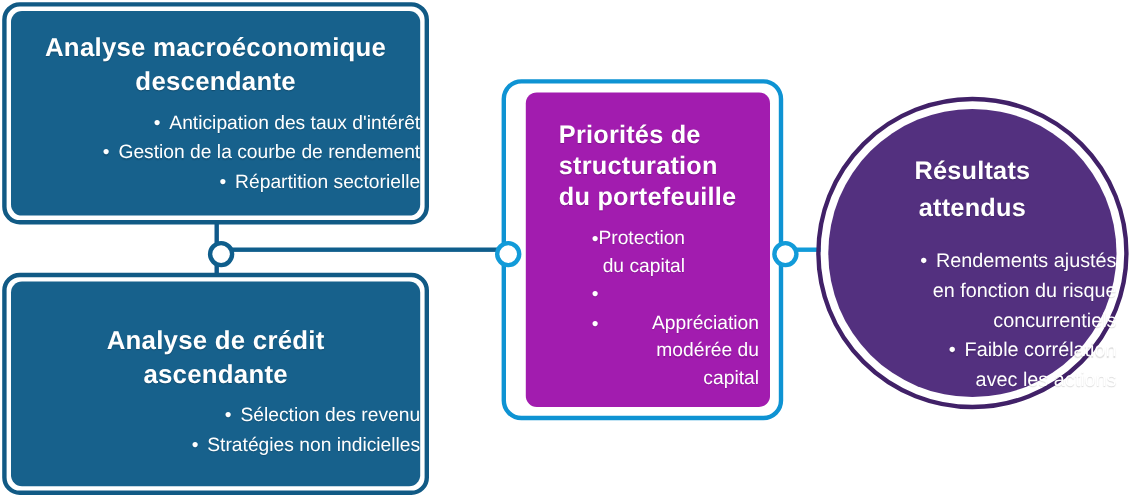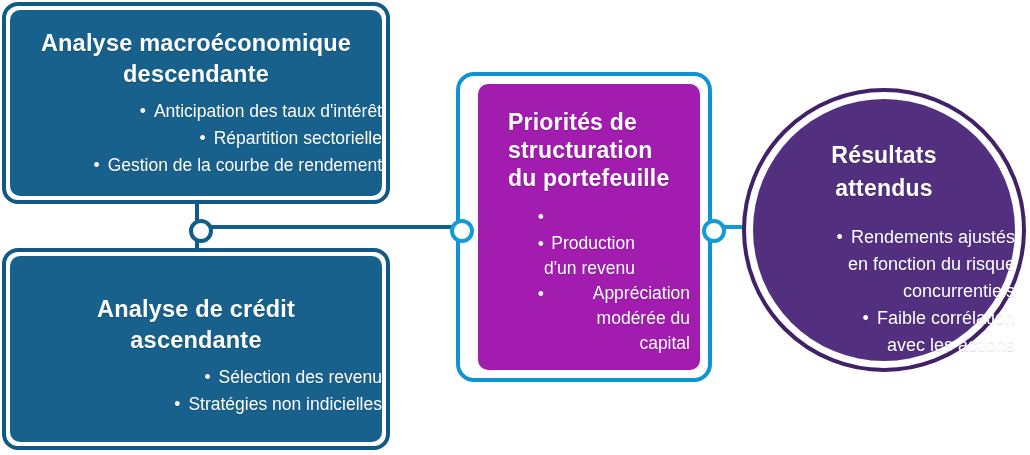--- a/index.html
+++ b/index.html
@@ -89,22 +89,22 @@
   <div class="node-dot dot-left"></div>
   <div class="node-dot dot-center-left"></div>
   <div class="node-dot dot-center-right"></div>
 
   <div class="outline teal-outline macro-outline">
     <div class="fill teal-fill macro-fill">
       <h2 class="node-title">Analyse macroéconomique
 descendante</h2>
       <div class="bullets">
         <div class="b-line"><span class="mk">•</span><span>Anticipation des taux d'intérêt</span></div>
+        <div class="b-line"><span class="mk">•</span><span>Gestion de la courbe de rendement</span></div>
         <div class="b-line"><span class="mk">•</span><span>Répartition sectorielle</span></div>
-        <div class="b-line"><span class="mk">•</span><span>Gestion de la courbe de rendement</span></div>
       </div>
     </div>
   </div>
 
   <div class="outline teal-outline credit-outline">
     <div class="fill teal-fill credit-fill">
       <h2 class="node-title">Analyse de crédit
 ascendante</h2>
       <div class="bullets">
         <div class="b-line"><span class="mk">•</span><span>Sélection des revenu</span></div>
@@ -114,25 +114,25 @@
   </div>
 
   <div class="outline blue-outline">
     <div class="fill blue-fill">
       <h2 class="node-title">Priorités de
 structuration
 du portefeuille</h2>
       <div class="bullets">
         <div class="h-row">
             <span class="mk">•</span>
+            <span class="bt">Protection
+du capital</span>
           </div>
         <div class="h-row">
             <span class="mk">•</span>
-            <span class="bt">Production
-d'un revenu</span>
           </div>
         <div class="h-row">
             <span class="mk">•</span>
             <span class="bt">Appréciation
 modérée du capital</span>
           </div>
       </div>
     </div>
   </div>
 

